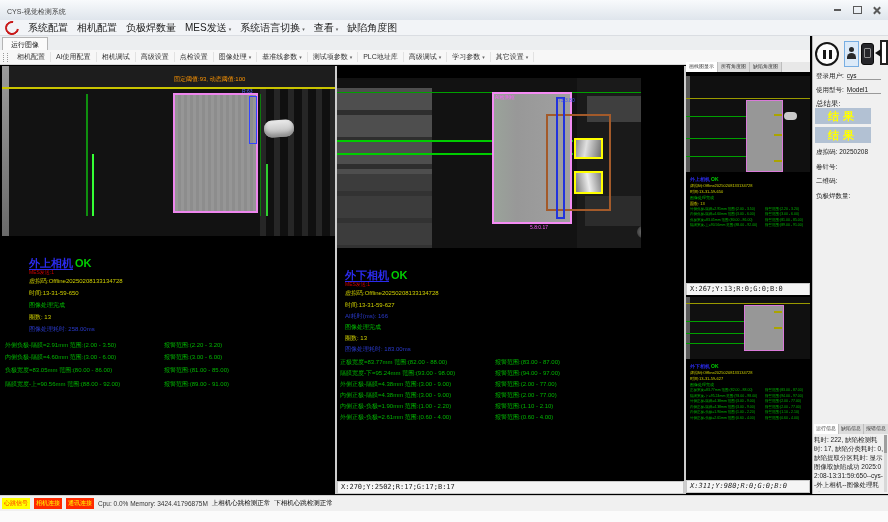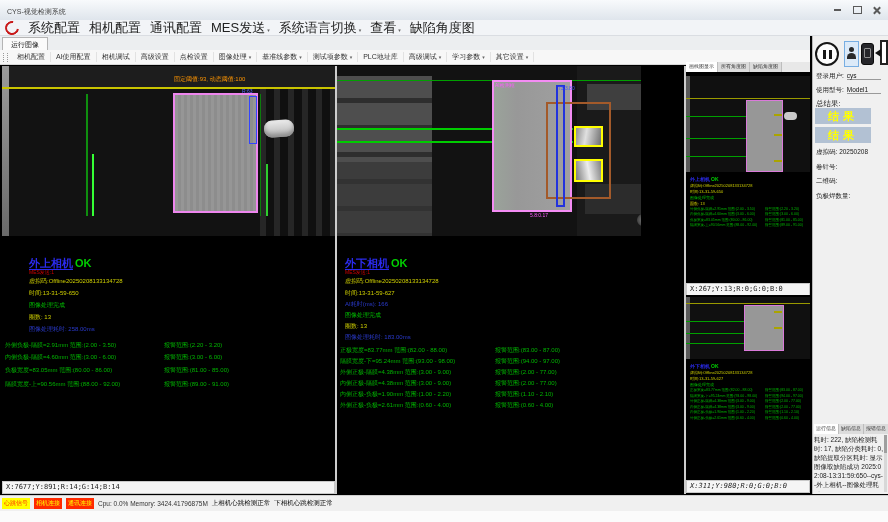--- a/index.html
+++ b/index.html
@@ -13,35 +13,35 @@
   .wc{width:14px;height:12px;display:flex;align-items:center;justify-content:center;}
   .ic-min{width:7px;height:2px;background:#5a5a5a;}
   .ic-max{width:7px;height:6px;border:1.5px solid #5a5a5a;}
   .ic-close{position:relative;width:8px;height:8px;}
   .ic-close::before,.ic-close::after{content:"";position:absolute;left:3px;top:0;width:2px;height:9px;background:#5a5a5a;}
   .ic-close::before{transform:rotate(45deg);} .ic-close::after{transform:rotate(-45deg);}
   .menubar{position:absolute;left:0;top:20px;width:888px;height:16px;background:#f2f4f7;
     border-bottom:1px solid #dadde2;display:flex;align-items:center;gap:9px;padding-left:5px;box-sizing:border-box;}
   .logo{width:10px;height:10px;border:2px solid #c81a1a;border-right-color:transparent;
     border-radius:50%;transform:rotate(-35deg);}
-  .mi{font-size:13px;color:#222;white-space:nowrap;}
+  .mi{font-size:10px;color:#222;white-space:nowrap;}
   .arrow::after{content:"▾";font-size:5px;color:#666;margin-left:2px;}
   .tabrow{position:absolute;left:0;top:36px;width:810px;height:14px;background:#eceef0;border-bottom:1px solid #c9c9c9;}
   .tab{position:absolute;left:2px;top:1px;height:12px;padding:0 8px;background:#fbfbfb;
     border:1px solid #b5b5b5;border-bottom:none;font-size:7px;color:#222;line-height:13px;}
   .toolbar{position:absolute;left:0;top:50px;width:810px;height:15px;background:#f7f7f7;
     border-bottom:1px solid #d8d8d8;display:flex;align-items:center;padding-left:3px;box-sizing:border-box;}
   .grip{width:3px;height:9px;margin-right:4px;border-left:1px dotted #9a9a9a;border-right:1px dotted #9a9a9a;}
   .ti{font-size:7px;color:#333;white-space:nowrap;padding:0 5px;border-right:1px solid #e2e2e2;}
   
   .mainbg{position:absolute;left:0;top:65px;width:812px;height:430px;background:#000;}
   .divider{position:absolute;top:66px;width:2px;height:428px;background:#cdcdcd;}
   .d1{left:335px;} .d2{left:684px;}
   .panel{position:absolute;top:66px;height:414px;background:#000;overflow:hidden;}
-  .panel-left{left:2px;width:333px;} .panel-mid{left:337px;width:304px;}
+  .panel-left{left:2px;width:333px;} .panel-mid{left:337px;width:304px;margin-top:12px;}
   .coordbar{position:absolute;height:13px;background:#f5f5f5;border:1px solid #c9c9c9;box-sizing:border-box;
     font-family:"DejaVu Sans Mono",monospace;font-size:7px;color:#222;line-height:11px;padding-left:3px;white-space:nowrap;overflow:hidden;}
   .cb-left{left:2px;top:481px;width:333px;} .cb-mid{left:337px;top:481px;width:347px;}
   
   .cam{position:absolute;left:0;top:0;height:170px;overflow:hidden;background:#121212;}
   .cam-l{width:333px;} .cam-m{width:347px;}
   .lp-strip{position:absolute;left:0;top:0;width:7px;height:170px;background:linear-gradient(#9a9a9a,#6a6a6a);}
   .lp-stripes{position:absolute;left:258px;top:0;width:75px;height:170px;
     background:repeating-linear-gradient(90deg,#262626 0 6px,#101010 6px 14px);}
   .lp-topdark{position:absolute;left:7px;top:0;width:326px;height:21px;background:#1d1d1d;}
@@ -165,21 +165,21 @@
       <span class="wc">
           <i class="ic-close"></i>
         </span>
     </div>
   </div>
 
   <div class="menubar">
     <span class="logo"></span>
     <span class="mi">系统配置</span>
     <span class="mi">相机配置</span>
-    <span class="mi">通讯配置</span>
+    <span class="mi">负极焊数量</span>
     <span class="mi arrow">MES发送</span>
     <span class="mi arrow">系统语言切换</span>
     <span class="mi arrow">查看</span>
     <span class="mi">缺陷角度图</span>
   </div>
 
   <div class="tabrow">
     <div class="tab">运行图像</div>
   </div>
 
@@ -226,21 +226,20 @@
       <div class="ot c-yel" style="left:27px;top:53px;">时间:13-31-59-650</div>
       <div class="ot c-grn" style="left:27px;top:65px;">图像处理完成</div>
       <div class="ot c-yel" style="left:27px;top:77px;">圈数: 13</div>
       <div class="ot c-blu" style="left:27px;top:89px;">图像处理耗时: 258.00ms</div>
       <div class="mrow" style="top:105px;"><span>外侧负极-隔膜=2.91mm 范围:(2.00 - 3.50)</span><span class="alarm">报警范围:(2.20 - 3.20)</span></div>
       <div class="mrow" style="top:117px;"><span>内侧负极-隔膜=4.60mm 范围:(3.00 - 6.00)</span><span class="alarm">报警范围:(3.00 - 6.00)</span></div>
       <div class="mrow" style="top:130px;"><span>负极宽度=83.05mm 范围:(80.00 - 86.00)</span><span class="alarm">报警范围:(81.00 - 85.00)</span></div>
       <div class="mrow" style="top:144px;"><span>隔膜宽度-上=90.56mm 范围:(88.00 - 92.00)</span><span class="alarm">报警范围:(89.00 - 91.00)</span></div>
     </div>
   </div>
-  <div class="coordbar cb-left">X:7677;Y:891;R:14;G:14;B:14</div>
   <div class="divider d1"></div>
 
   <div class="panel panel-mid">
     <div class="cam cam-m">
       <div class="mp-bgL"></div>
       <div class="mp-bgLd"></div>
       <div class="mp-bgR"></div>
       <div class="mp-blk1"></div>
       <div class="mp-blk2"></div>
       <div class="mp-bolt" style="left:300px;top:148px;"></div>
@@ -269,20 +268,21 @@
       <div class="ot c-yel" style="left:8px;top:86px;">圈数: 13</div>
       <div class="ot c-blu" style="left:8px;top:97px;">图像处理耗时: 183.00ms</div>
       <div class="mrow" style="top:110px;"><span>正极宽度=83.77mm 范围:(82.00 - 88.00)</span><span class="alarm">报警范围:(83.00 - 87.00)</span></div>
       <div class="mrow" style="top:121px;"><span>隔膜宽度-下=95.24mm 范围:(93.00 - 98.00)</span><span class="alarm">报警范围:(94.00 - 97.00)</span></div>
       <div class="mrow" style="top:132px;"><span>外侧正极-隔膜=4.38mm 范围:(3.00 - 9.00)</span><span class="alarm">报警范围:(2.00 - 77.00)</span></div>
       <div class="mrow" style="top:143px;"><span>内侧正极-隔膜=4.38mm 范围:(3.00 - 9.00)</span><span class="alarm">报警范围:(2.00 - 77.00)</span></div>
       <div class="mrow" style="top:154px;"><span>内侧正极-负极=1.90mm 范围:(1.00 - 2.20)</span><span class="alarm">报警范围:(1.10 - 2.10)</span></div>
       <div class="mrow" style="top:165px;"><span>外侧正极-负极=2.61mm 范围:(0.60 - 4.00)</span><span class="alarm">报警范围:(0.60 - 4.00)</span></div>
     </div>
   </div>
+  <div class="coordbar cb-mid">X:270;Y:2502;R:17;G:17;B:17</div>
   <div class="divider d2"></div>
 
   <div class="thumbs">
     <div class="ttabs">
       <span class="ttab sel">画线图显示</span>
       <span class="ttab">所有角度图</span>
       <span class="ttab">缺陷角度图</span>
     </div>
     <div class="thumb t1">
       <div class="mimg" style="top:4px;height:96px;">

